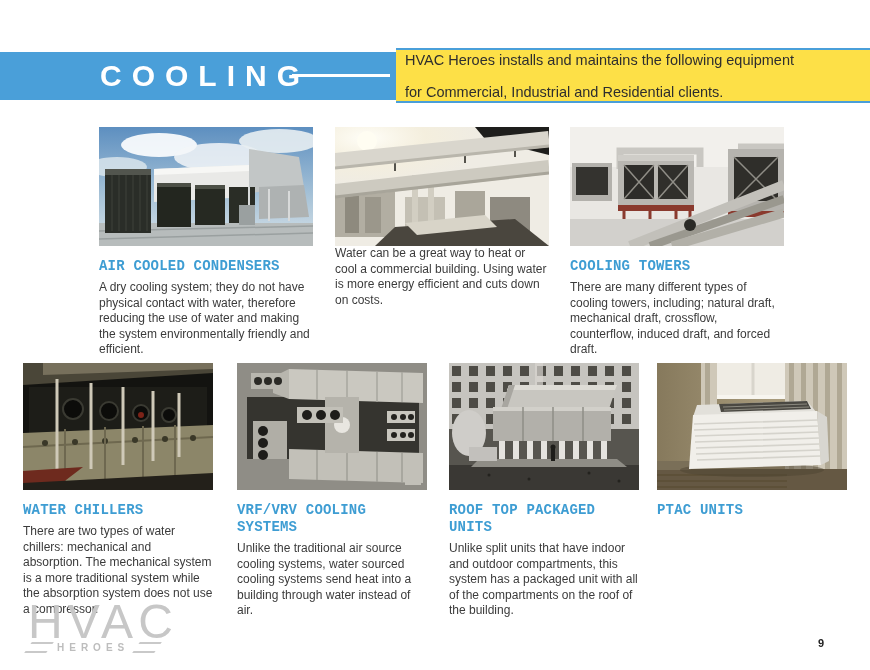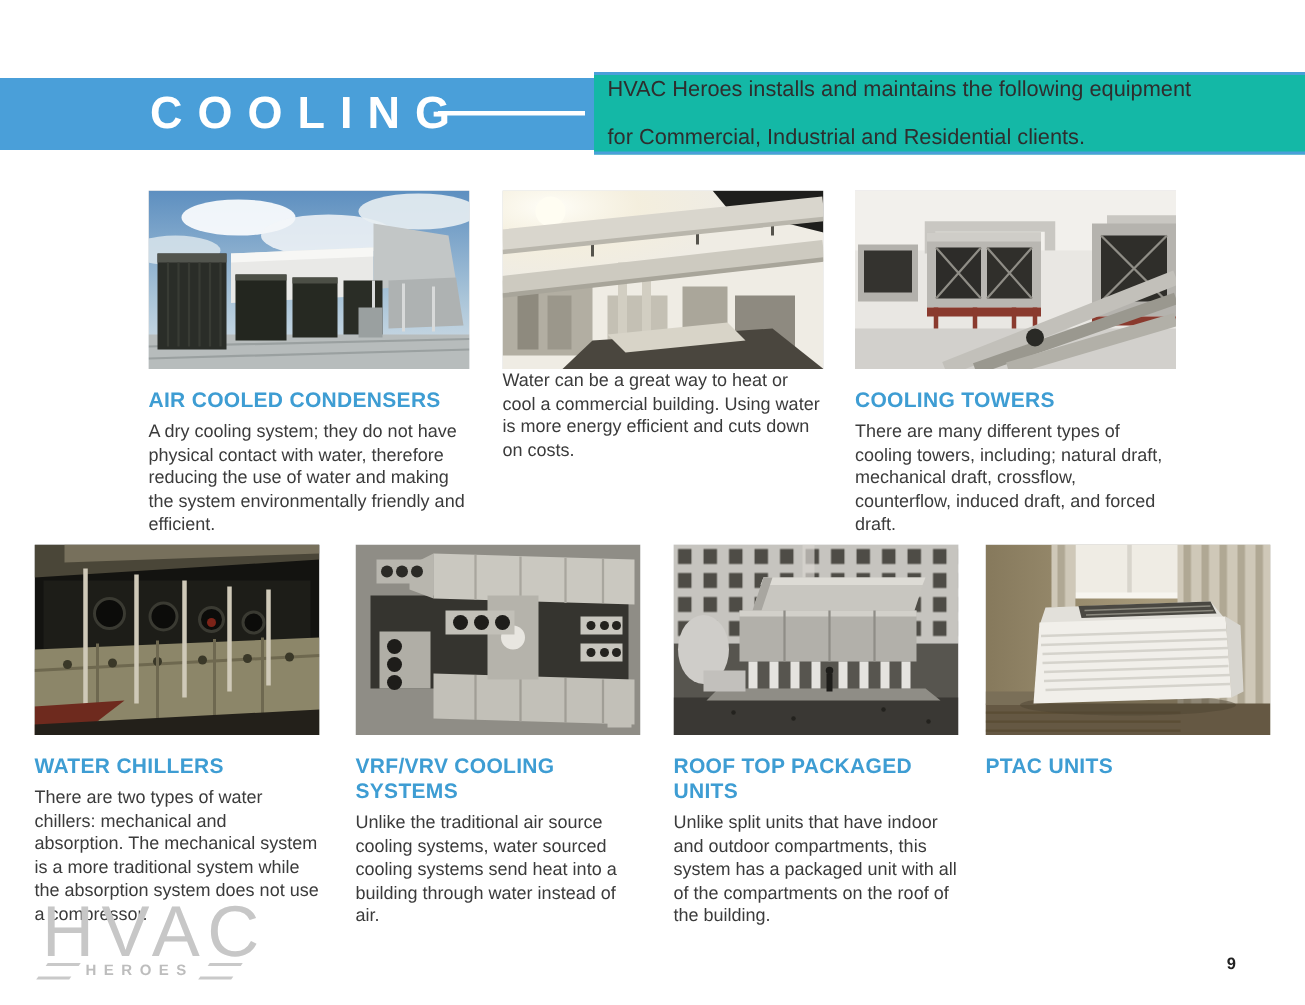--- a/index.html
+++ b/index.html
@@ -4,36 +4,36 @@
 <style>
   html,body{margin:0;padding:0;background:#fff;}
   .page{position:relative;width:870px;height:670px;background:#ffffff;
         font-family:"Liberation Sans",sans-serif;overflow:hidden;}
 
   
   .blue-bar{position:absolute;left:0;top:52px;width:870px;height:48px;background:#4a9fd9;}
   .cooling-title{position:absolute;left:100px;top:50%;transform:translateY(-50%);
         margin:0;color:#ffffff;font-size:30px;font-weight:bold;letter-spacing:10px;}
   .title-dash{position:absolute;left:292px;top:22px;width:98px;height:3px;background:#ffffff;}
-  .tagline-box{position:absolute;left:396px;top:48px;width:474px;height:55px;background:#14b8a6;
+  .tagline-box{position:absolute;left:396px;top:48px;width:474px;height:55px;background:#fde047;
         border-top:2px solid #4a9fd9;border-bottom:2px solid #4a9fd9;box-sizing:border-box;
         display:flex;flex-direction:column;justify-content:center;padding-left:9px;gap:12px;}
   .tagline-line{display:block;font-size:14.5px;color:#2e2e2e;line-height:20px;}
 
   
   .card{position:absolute;}
   .card-lg{width:214px;}
   .card-sm{width:190px;}
   .c1{left:99px;top:127px}.c2{left:335px;top:127px}.c3{left:570px;top:127px}
   .c4{left:23px;top:363px}.c5{left:237px;top:363px}.c6{left:449px;top:363px}.c7{left:657px;top:363px}
   .photo{width:100%;overflow:hidden;background:#dddddd;}
   .photo-lg{height:119px}.photo-sm{height:127px}
   .photo svg{display:block;width:100%;height:100%;}
   .card-title{margin:12px 0 5px;font-size:14px;font-weight:bold;color:#3e9dd3;
-        letter-spacing:.2px;line-height:17px;}
+        letter-spacing:.2px;line-height:17px;font-family:Liberation Mono, monospace;}
   .card-body{margin:0;font-size:12px;color:#3b3b3b;line-height:15.5px;}
 
   
   .logo{position:absolute;left:28px;top:604px;color:#c7c7c7;}
   .logo-top{font-size:48px;letter-spacing:5px;line-height:36px;font-weight:400;margin:0;}
   .logo-sub-row{display:flex;align-items:center;gap:7px;margin-top:2px;}
   .logo-lines{width:22px;height:7px;border-top:2px solid #c9c9c9;border-bottom:2px solid #c9c9c9;
         transform:skewX(-35deg);}
   .logo-sub{font-size:10px;letter-spacing:5px;color:#bdbdbd;font-weight:bold;}
   .page-number{position:absolute;right:46px;top:637px;font-size:11px;font-weight:bold;color:#222222;}

